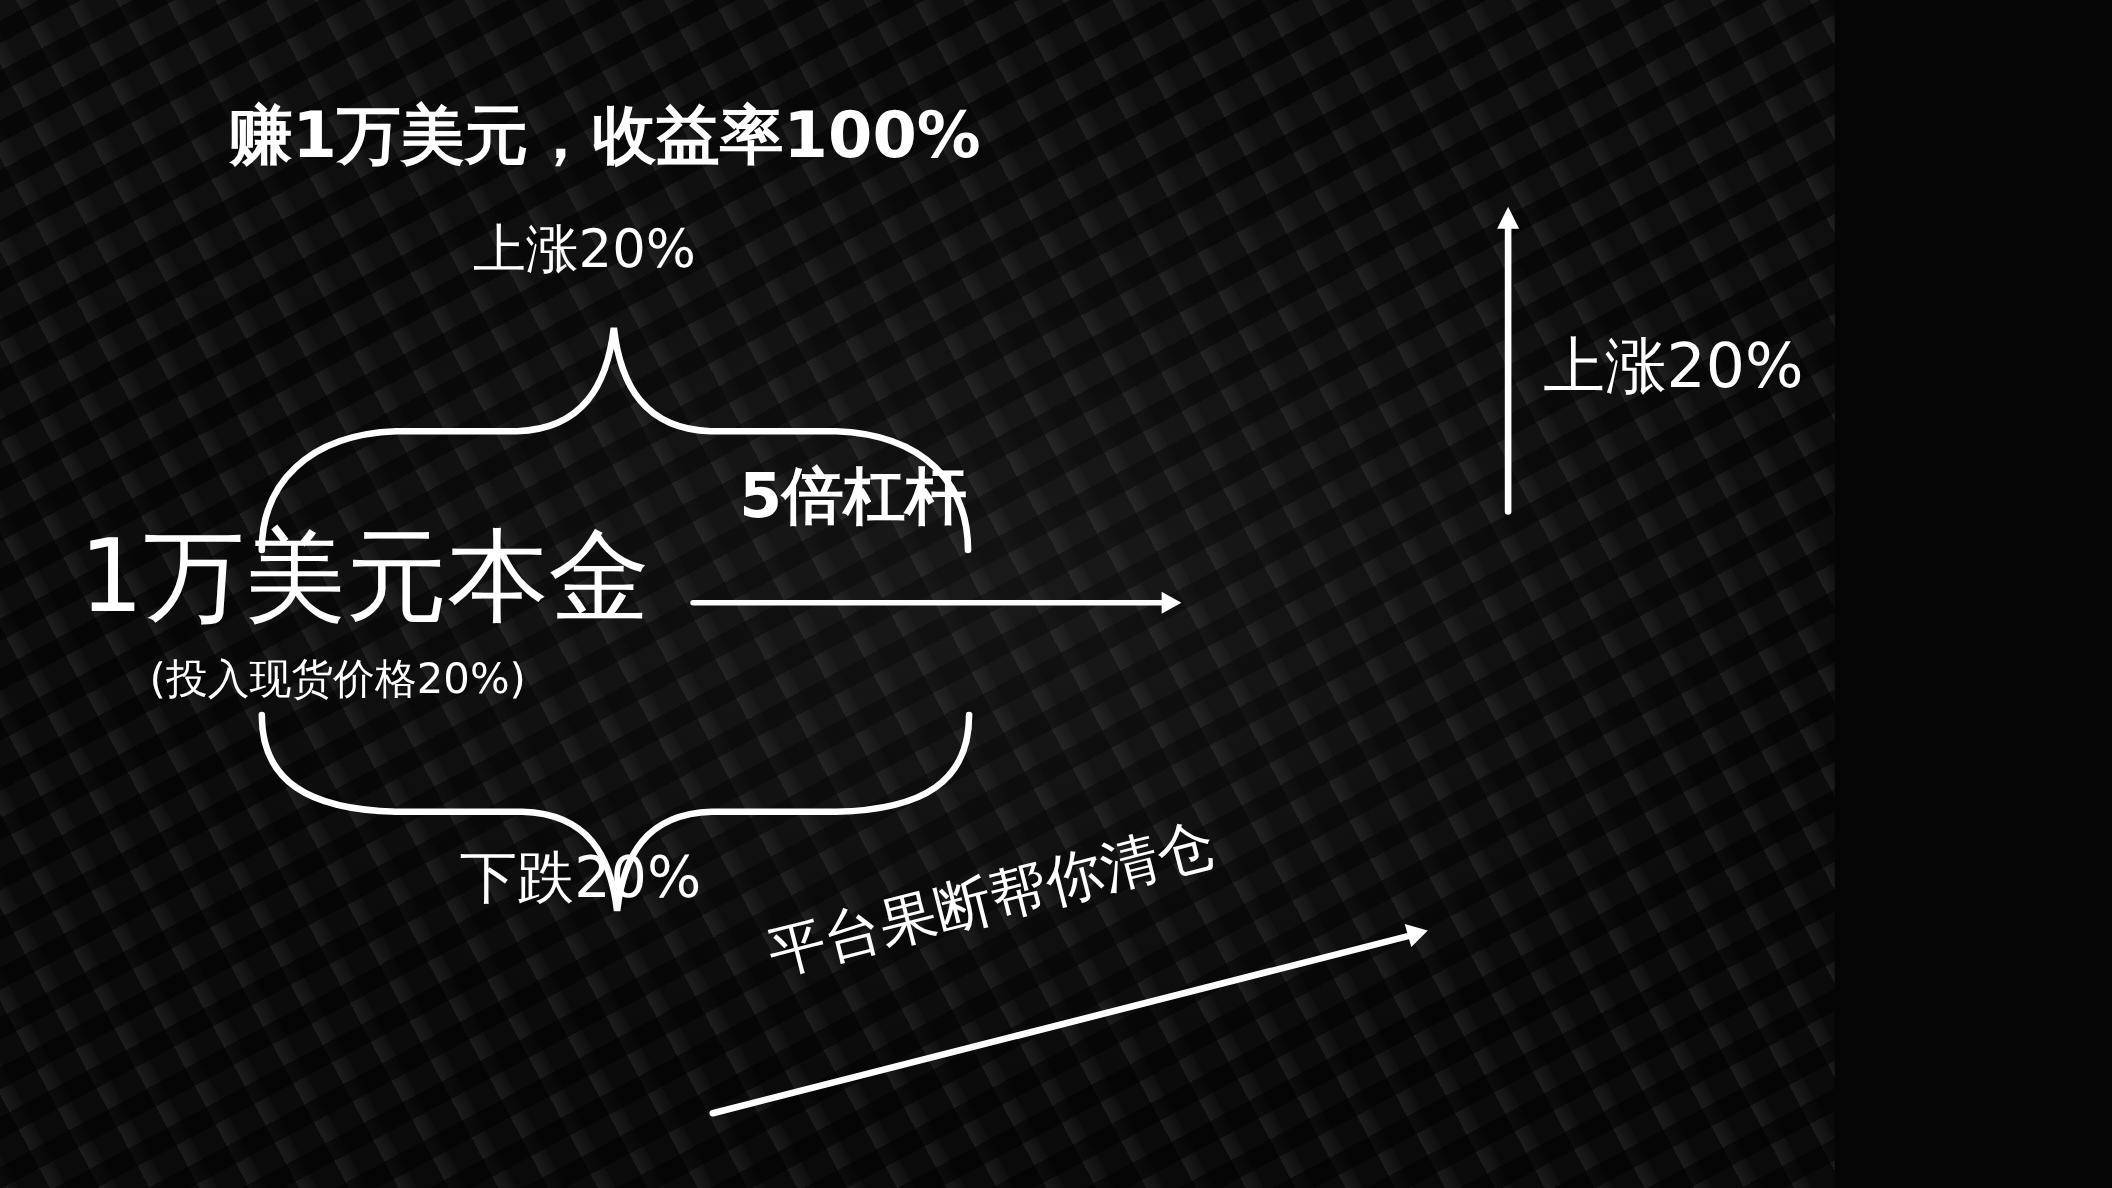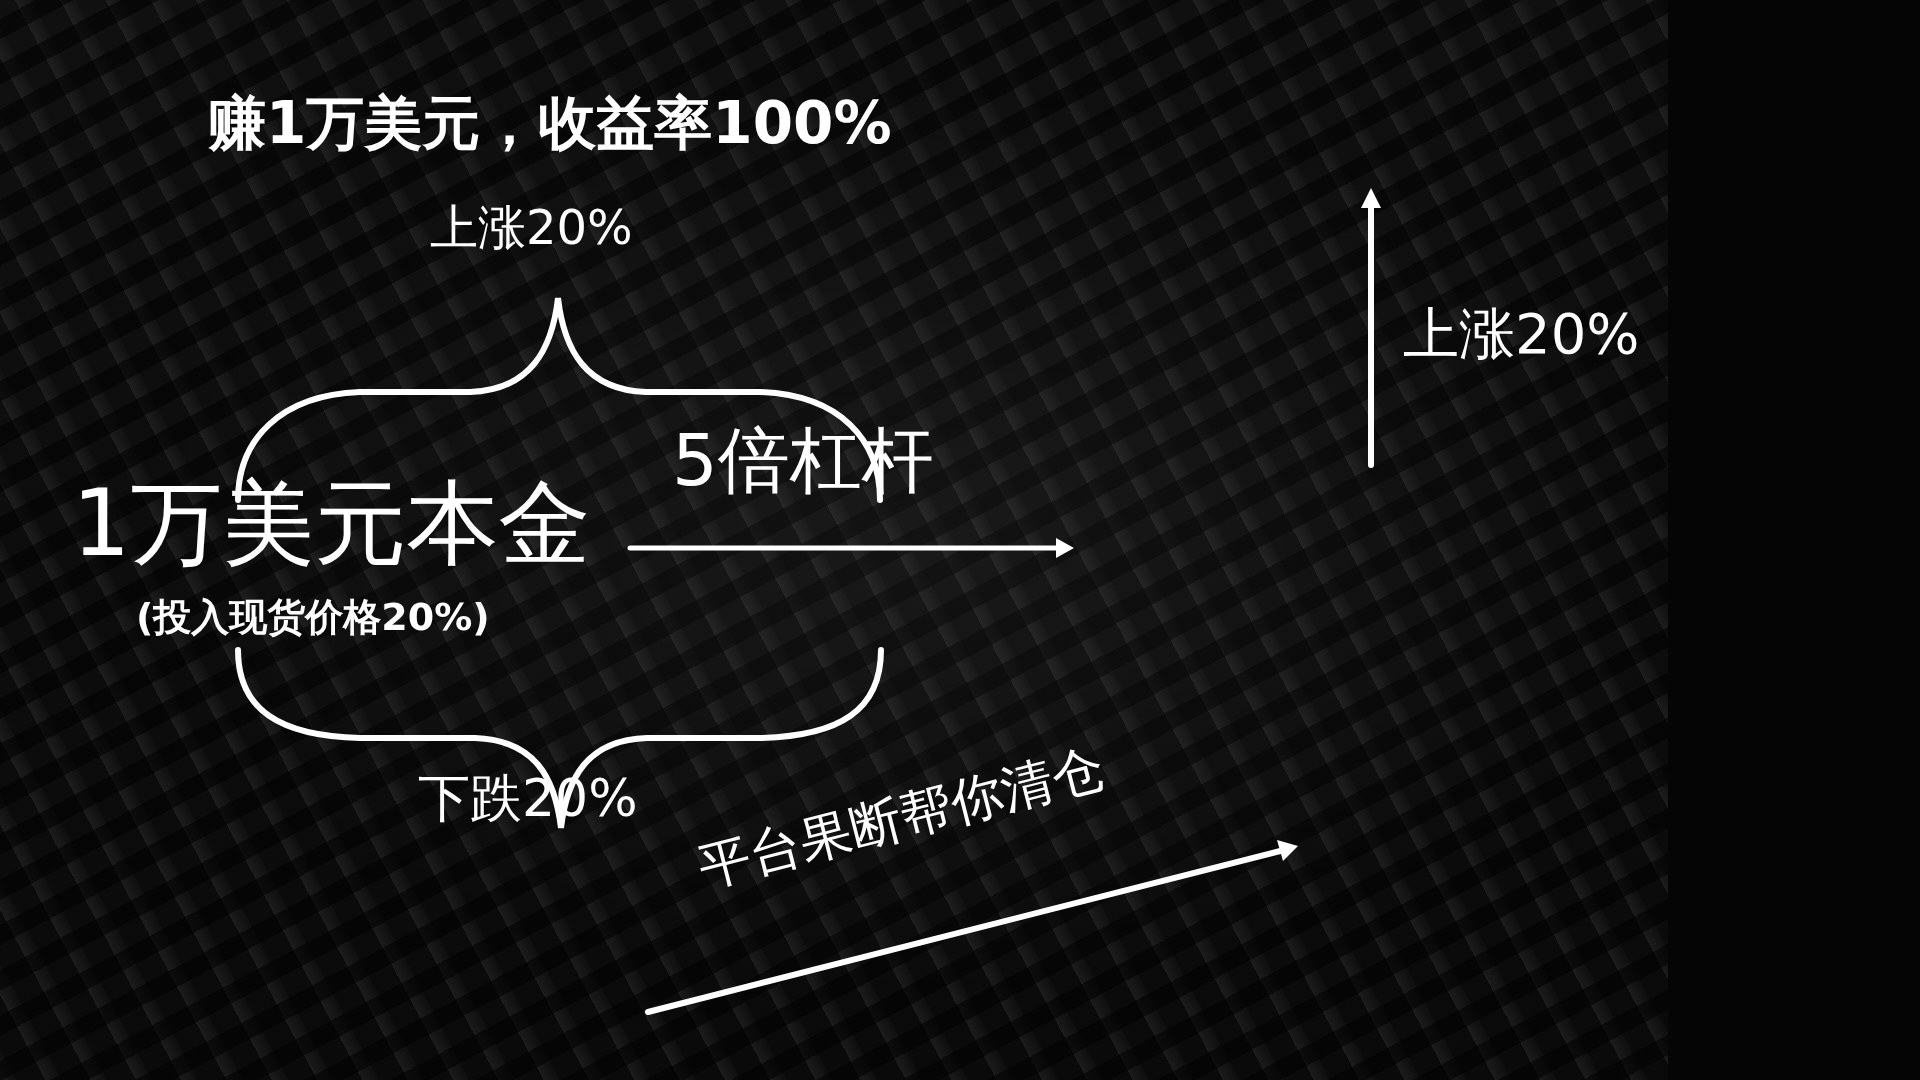--- a/index.html
+++ b/index.html
@@ -32,22 +32,22 @@
       font-weight: bold;
       color: #ffffff;
       line-height: 1;
       letter-spacing: 0px;
     }
     .top-left-result { left: 208px; top: 94px; font-size: 58px; }
     .top-right-result { left: 1060px; top: 94px; font-size: 58px; }
     .rise-label-left { left: 430px; top: 203px; font-size: 48px; font-weight: normal; }
     .rise-label-right { left: 1403px; top: 306px; font-size: 56px; font-weight: normal; }
     .principal { left: 72px; top: 478px; font-size: 92px; font-weight: normal; }
-    .principal-note { left: 136px; top: 598px; font-size: 38px; font-weight: bold; }
-    .leverage { left: 672px; top: 424px; font-size: 72px; font-weight: normal; }
+    .principal-note { left: 136px; top: 598px; font-size: 38px; font-weight: normal; }
+    .leverage { left: 672px; top: 424px; font-size: 56px; font-weight: bold; }
     .btc-value { left: 1144px; top: 500px; font-size: 80px; font-weight: normal; }
     .fall-label { left: 418px; top: 772px; font-size: 52px; font-weight: normal; }
     .loss { left: 234px; top: 884px; font-size: 74px; font-weight: normal; }
     .liquidation-note {
       left: 706px; top: 842px; font-size: 52px; font-weight: normal;
       transform-origin: 0 100%;
       transform: rotate(-14.3deg);
     }
     .liquidation {
       left: 1308px; top: 680px; font-size: 164px; font-weight: bold;

